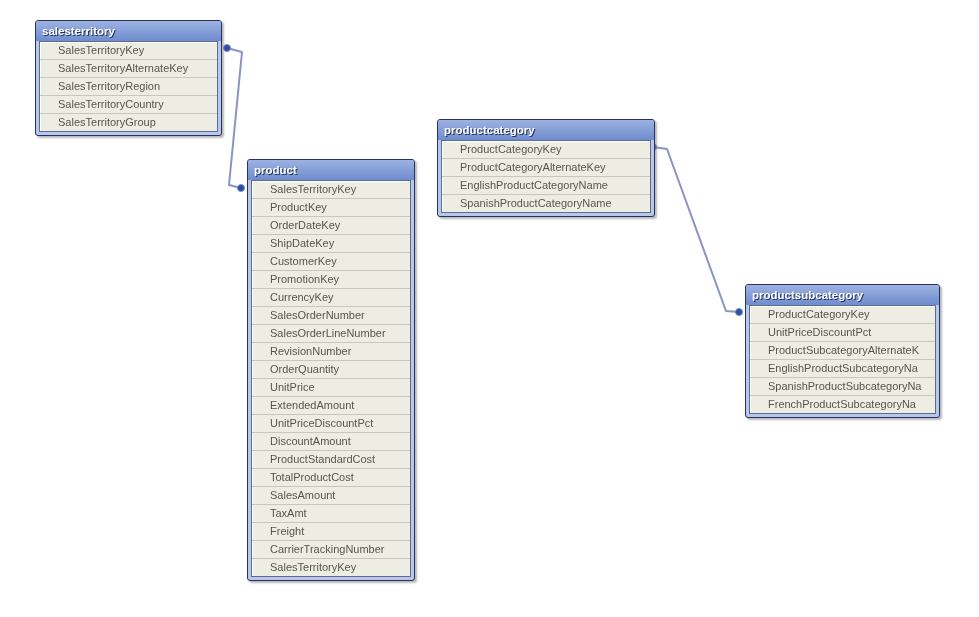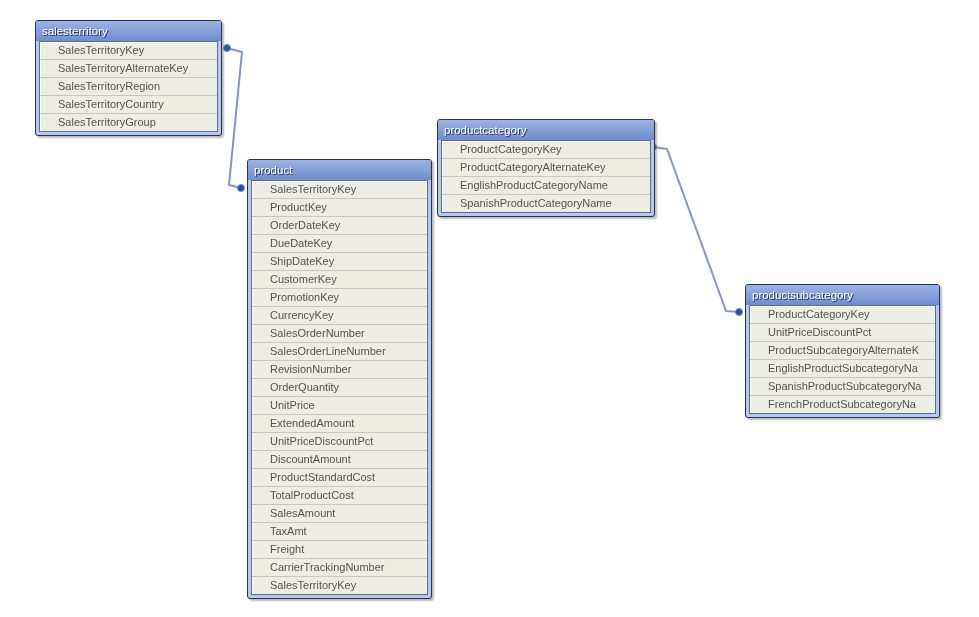--- a/index.html
+++ b/index.html
@@ -25,21 +25,21 @@
     border: 1px solid #26335e;
     border-radius: 3px;
     box-shadow: 2px 2px 2px rgba(115,115,115,0.5);
     z-index: 2;
   }
   .tbl-header {
     height: 19px;
     line-height: 19px;
     padding: 1px 6px 0 6px;
     font-size: 11.5px;
-    font-weight: normal;
+    font-weight: bold;
     color: #ffffff;
     text-shadow: 1px 1px 0 #23305c;
     background: linear-gradient(#9db2e2, #6f8ccd);
     border-radius: 2px 2px 0 0;
     white-space: nowrap;
     overflow: hidden;
     cursor: default;
   }
   .tbl-fields {
     margin: 0 3px 3px 3px;
@@ -55,21 +55,21 @@
     font-size: 11px;
     color: #56564f;
     border-bottom: 1px solid #c7c7c1;
     white-space: nowrap;
     overflow: hidden;
     cursor: default;
   }
   .field-row:last-child { border-bottom: none; }
 
   #tbl-salesterritory    { left: 35px;  top: 20px;  width: 187px; }
-  #tbl-product           { left: 247px; top: 159px; width: 185px; }
+  #tbl-product           { left: 247px; top: 159px; width: 168px; }
   #tbl-productcategory   { left: 437px; top: 119px; width: 218px; }
   #tbl-productsubcategory{ left: 745px; top: 284px; width: 195px; }
 </style>
 </head>
 <body>
 
 <div id="canvas">
 
   <svg class="connector-layer">
 
@@ -98,21 +98,20 @@
       </div>
   </div>
 
   <div class="tbl" id="tbl-product">
     <div class="tbl-header">product</div>
     <div class="tbl-fields">
 
     <div class="field-row">SalesTerritoryKey</div>
         <div class="field-row">ProductKey</div>
         <div class="field-row">OrderDateKey</div>
-        <div class="field-row">DueDateKey</div>
         <div class="field-row">ShipDateKey</div>
         <div class="field-row">CustomerKey</div>
         <div class="field-row">PromotionKey</div>
         <div class="field-row">CurrencyKey</div>
         <div class="field-row">SalesOrderNumber</div>
         <div class="field-row">SalesOrderLineNumber</div>
         <div class="field-row">RevisionNumber</div>
         <div class="field-row">OrderQuantity</div>
         <div class="field-row">UnitPrice</div>
         <div class="field-row">ExtendedAmount</div>

